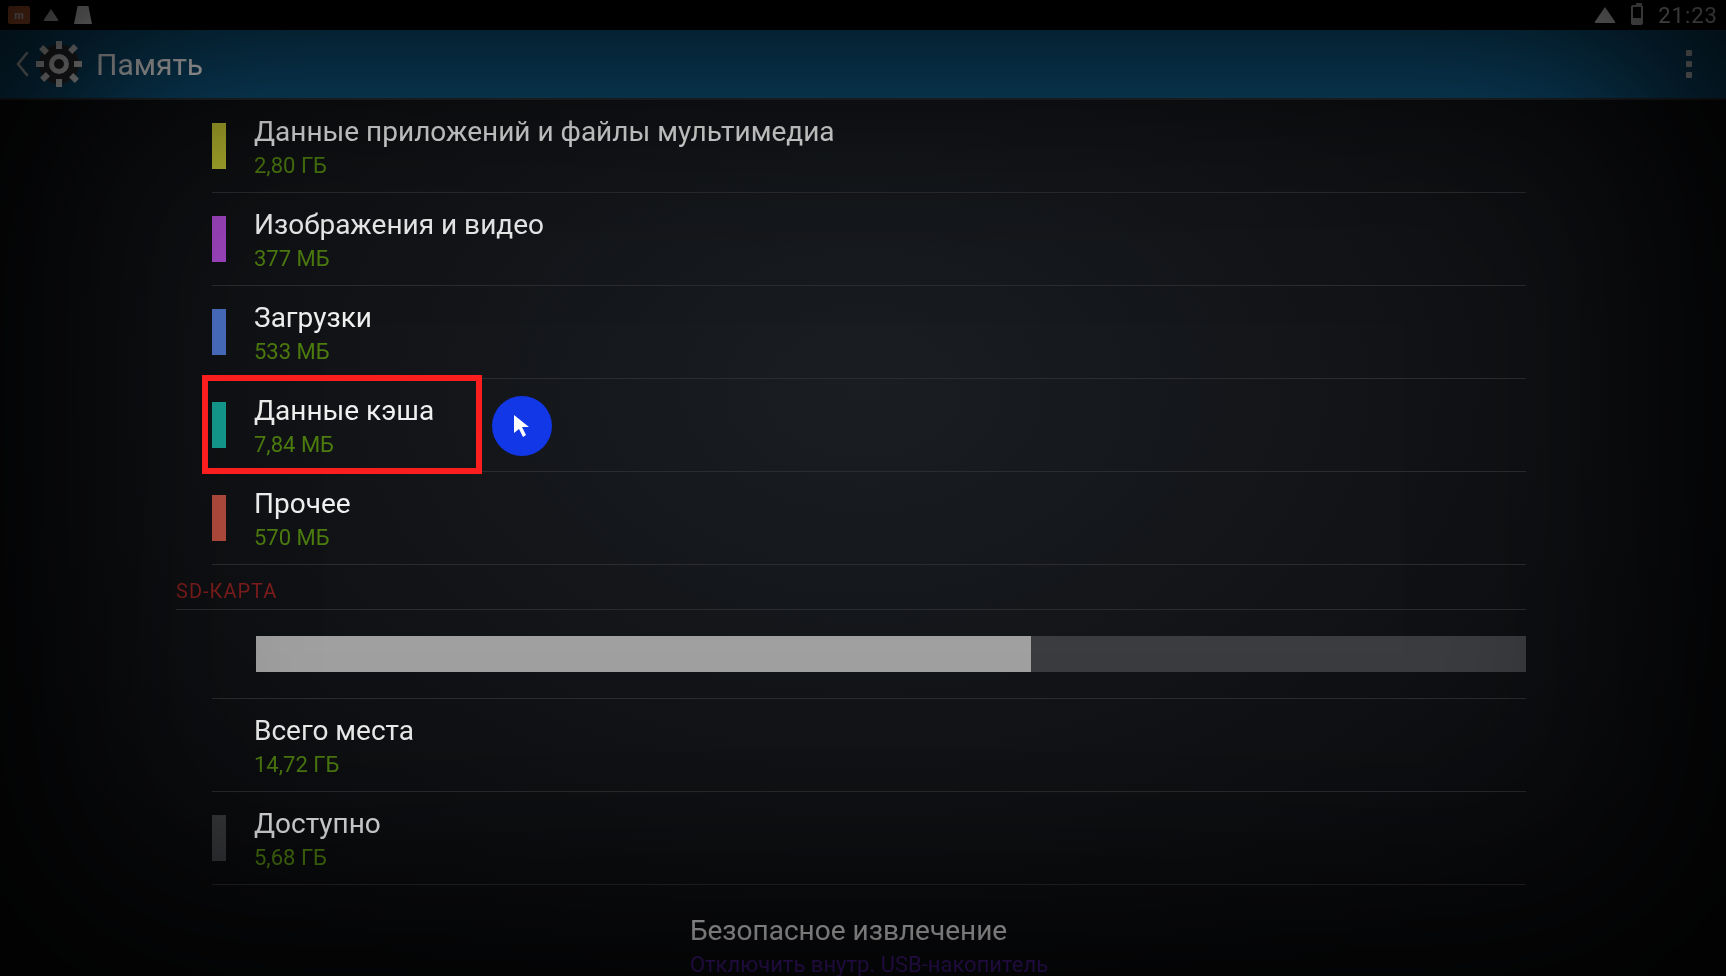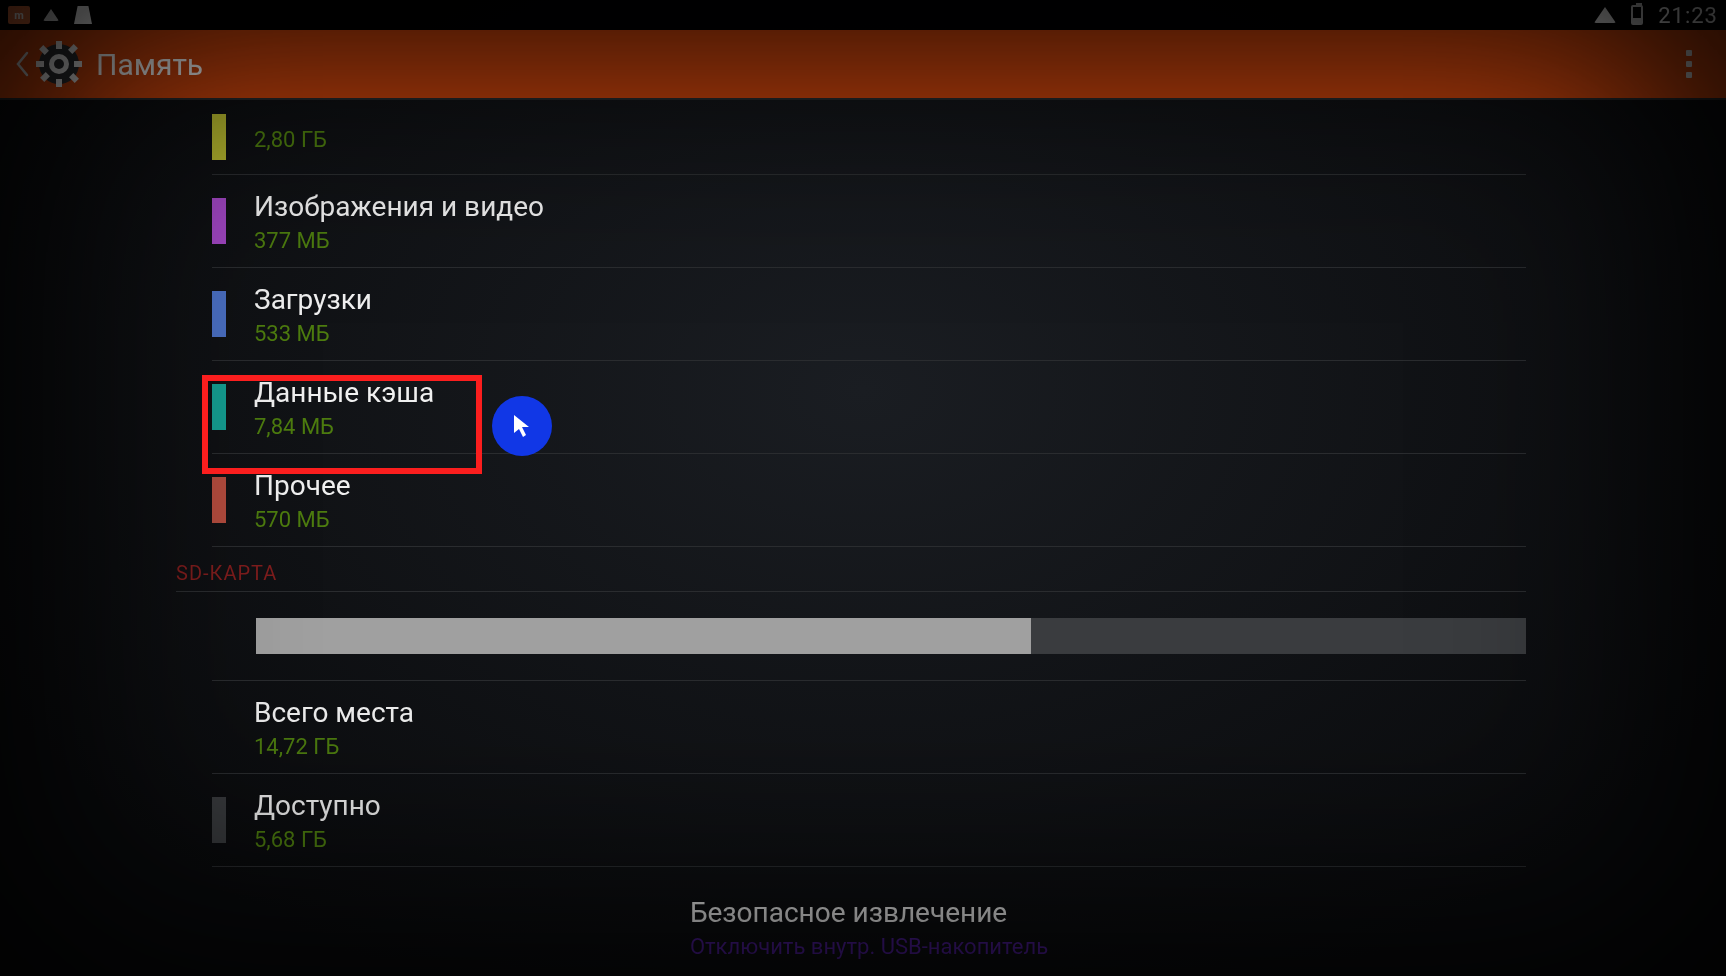--- a/index.html
+++ b/index.html
@@ -60,21 +60,21 @@
   
   .bag {
     width:18px;height:18px;background:#eee;
     clip-path: polygon(20% 0,80% 0,100% 100%,0 100%);
     position:relative;
   }
 
   
   .app-bar {
     height: 70px;
-    background: #c2410c;
+    background: #0c4a6e;
     display:flex;
     align-items:center;
     padding: 0 14px;
     border-bottom: 2px solid #26282b;
     position:relative;
   }
   .back-chevron {
     width:16px;height:28px;
     display:flex;align-items:center;justify-content:center;
     margin-right:6px;
@@ -238,20 +238,21 @@
       <span></span>
   </span>
 </div>
 
 <div class="content">
   <div class="list">
 
     <div class="row">
       <span class="swatch" style="background:#b7b92f"></span>
       <div class="row-text">
+        <span class="row-title">Данные приложений и файлы мультимедиа</span>
         <span class="row-sub">2,80 ГБ</span>
       </div>
     </div>
 
     <div class="row">
       <span class="swatch" style="background:#a247c4"></span>
       <div class="row-text">
         <span class="row-title">Изображения и видео</span>
         <span class="row-sub">377 МБ</span>
       </div>

